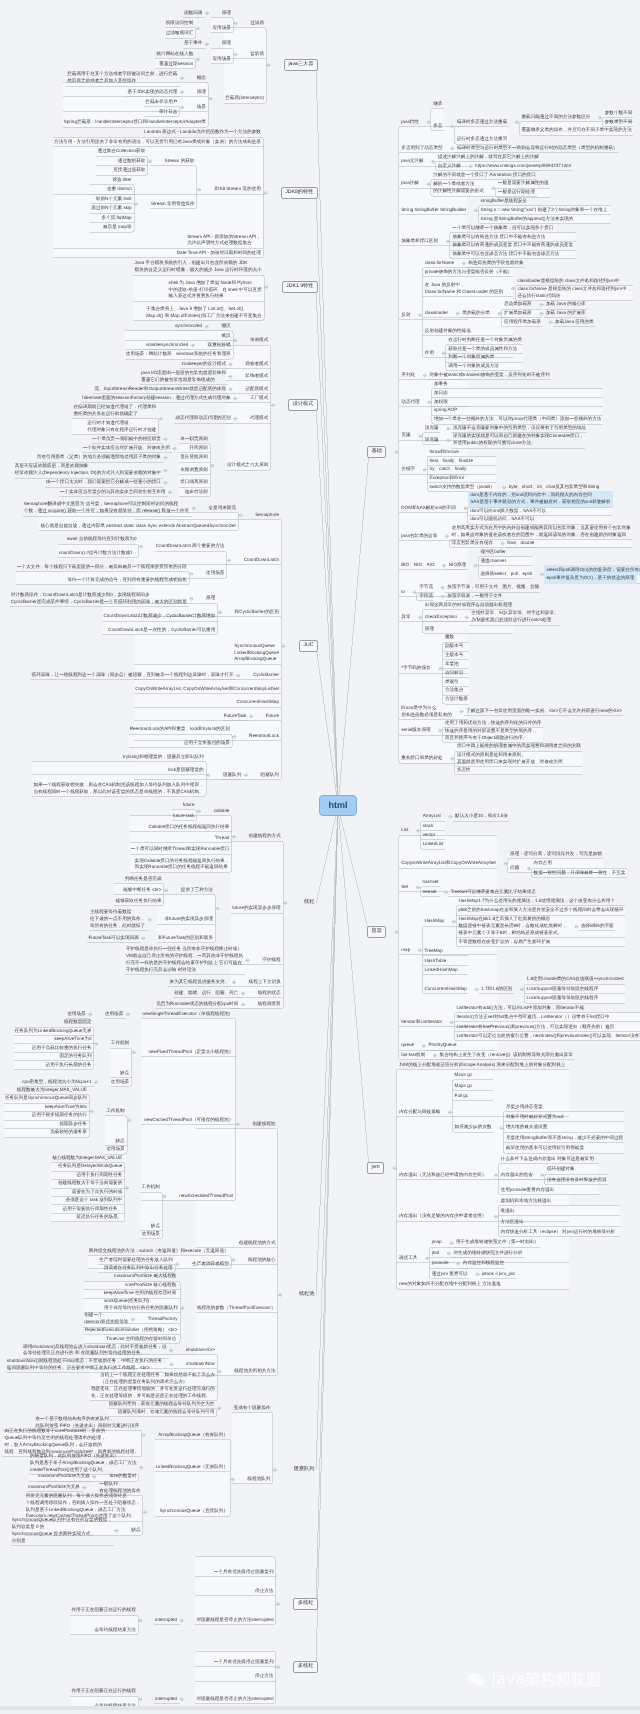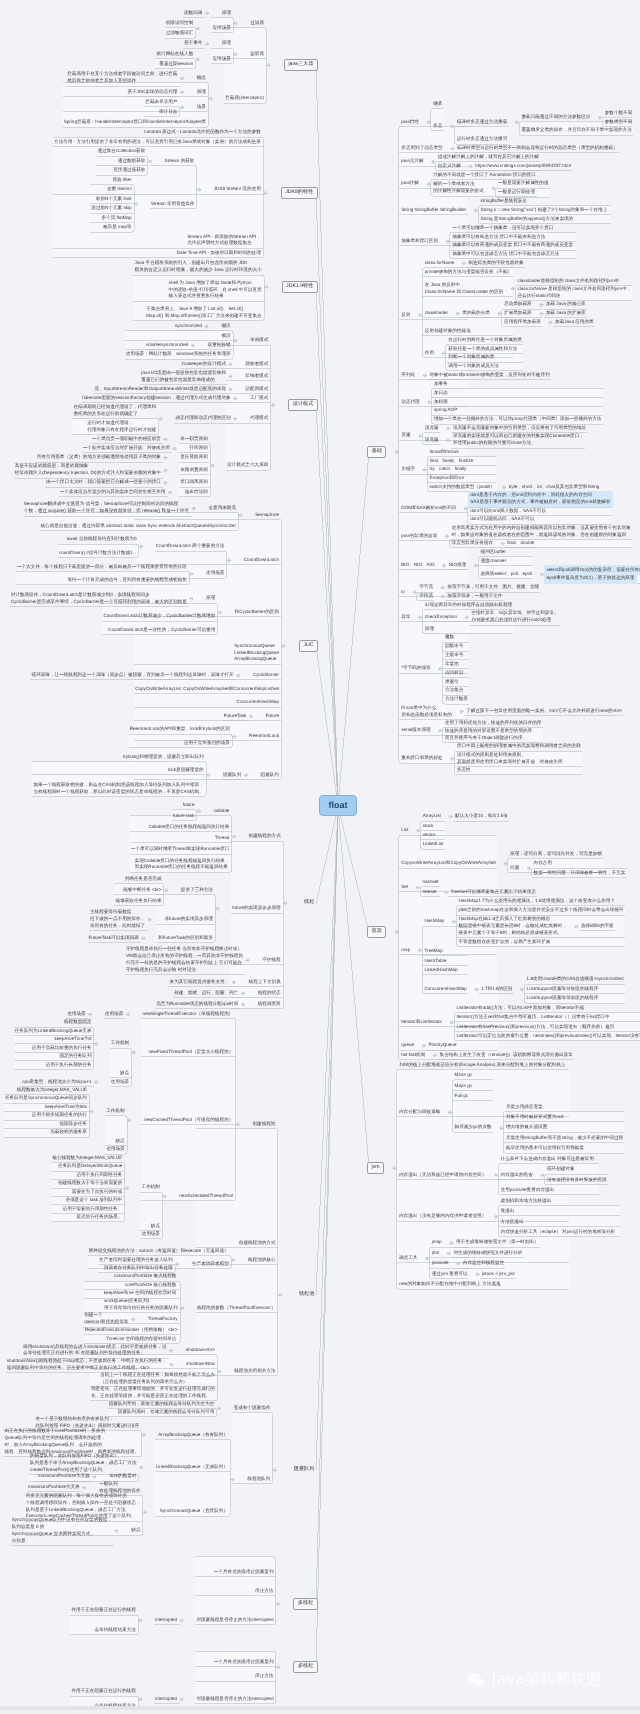--- a/index.html
+++ b/index.html
@@ -759,21 +759,21 @@
       <circle cx="448.7" cy="1253.4" r="1.3" fill="#fafbfc" stroke="#9ba0a8" stroke-width="0.5"></circle>
       <path d="M447.2,1253.4 L451.0,1253.4" fill="none" stroke="#b5b8c0" stroke-width="0.55" shape-rendering="crispEdges"></path>
       <path d="M451.0,1257.7 L523.5,1257.7" fill="none" stroke="#b5b8c0" stroke-width="0.55" shape-rendering="crispEdges"></path>
       <circle cx="458.1" cy="1263.9" r="1.3" fill="#fafbfc" stroke="#9ba0a8" stroke-width="0.5"></circle>
       <path d="M456.6,1263.9 L460.4,1263.9" fill="none" stroke="#b5b8c0" stroke-width="0.55" shape-rendering="crispEdges"></path>
       <path d="M460.4,1268.1 L505.3,1268.1" fill="none" stroke="#b5b8c0" stroke-width="0.55" shape-rendering="crispEdges"></path>
       <circle cx="477.3" cy="1274.3" r="1.3" fill="#fafbfc" stroke="#9ba0a8" stroke-width="0.5"></circle>
       <path d="M475.8,1274.3 L479.6,1274.3" fill="none" stroke="#b5b8c0" stroke-width="0.55" shape-rendering="crispEdges"></path>
       <path d="M479.6,1278.6 L515.9,1278.6" fill="none" stroke="#b5b8c0" stroke-width="0.55" shape-rendering="crispEdges"></path>
     </svg>
-<div class="nd rt" style="left: 319px; top: 795px; width: 38px; height: 21px; z-index: 5;">float</div>
+<div class="nd rt" style="left: 319px; top: 795px; width: 38px; height: 21px; z-index: 5;">html</div>
     <div class="nd l1" style="left: 283.9px; top: 58.6px;">java三大器</div>
     <div class="nd bx" style="left: 247.8px; top: 18.8px;">过滤器</div>
     <div class="nd bx" style="left: 219.3px; top: 8.5px;">原理</div>
     <div class="nd bx" style="left: 181.6px; top: 8.5px;">函数回调</div>
     <div class="nd bx" style="left: 210.1px; top: 23.9px;">应用场景</div>
     <div class="nd bx" style="left: 163.3px; top: 18.8px;">权限访问控制</div>
     <div class="nd bx" style="left: 163.3px; top: 29.1px;">过滤敏感词汇</div>
     <div class="nd bx" style="left: 247.8px; top: 49.6px;">监听器</div>
     <div class="nd bx" style="left: 219.3px; top: 39.3px;">原理</div>
     <div class="nd bx" style="left: 181.6px; top: 39.3px;">基于事件</div>

